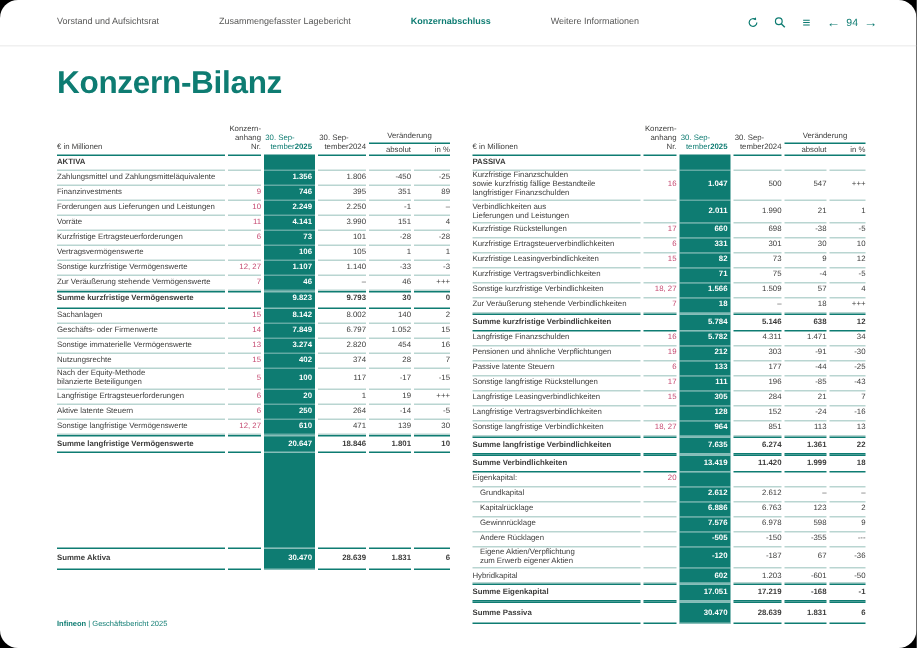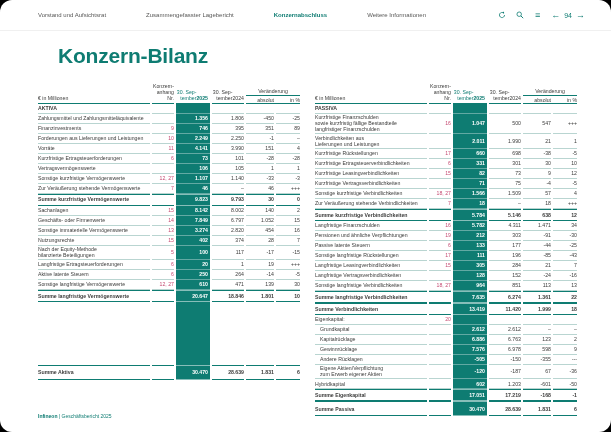--- a/index.html
+++ b/index.html
@@ -10,21 +10,21 @@
   .topnav{display:flex;align-items:center;height:30px;padding:0 26px 0 38px;border-bottom:1px solid #f0f0f0;}
   .nav-tabs{display:flex;gap:40px;}
   .nav-tab{font-size:6px;color:#575756;cursor:pointer;white-space:nowrap;}
   .nav-tab.active{color:#0E7C72;font-weight:bold;}
   .nav-right{margin-left:auto;display:flex;align-items:center;gap:9px;color:#0E7C72;}
   .nav-icon{width:9px;height:9px;display:flex;align-items:center;justify-content:center;font-size:9px;color:#0E7C72;cursor:pointer;}
   .pager{display:flex;align-items:center;gap:4px;}
   .page-num{font-size:7px;color:#0E7C72;}
 
   
-  .title{margin:13px 0 8px 58px;font-size:21px;font-weight:bold;color:#0E7C72;letter-spacing:-0.2px;}
+  .title{margin:13px 0 8px 38px;font-size:21px;font-weight:bold;color:#0E7C72;letter-spacing:-0.2px;}
 
   
   .content{display:flex;gap:15px;padding:0 34px 0 38px;}
   .btable{width:262px;height:304px;display:flex;flex-direction:column;font-size:5.2px;color:#3C3C3B;}
   .row{display:grid;grid-template-columns:112px 22px 34px 32px 28px 24px;column-gap:2px;}
   .cell{display:flex;align-items:center;min-height:8px;border-bottom:1px solid #B9D5D1;padding:0.5px 0;line-height:1.2;}
   .lab{white-space:pre-line;}
   .lab.ind{padding-left:5px;}
   .num{justify-content:flex-end;text-align:right;}
   .nr{justify-content:flex-end;text-align:right;color:#C64B72;}

